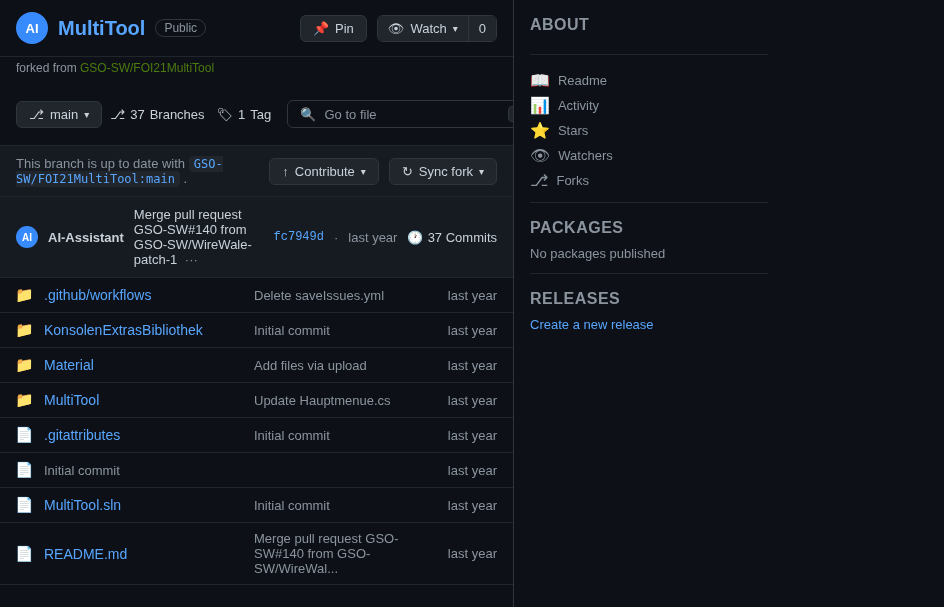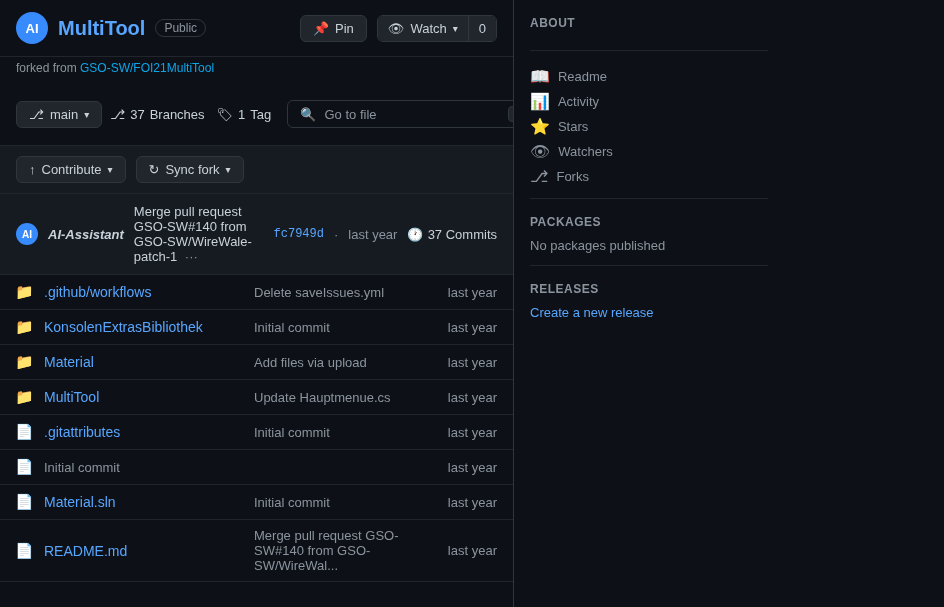--- a/index.html
+++ b/index.html
@@ -3,21 +3,21 @@
   <meta charset="utf-8">
   <style>
     * { box-sizing: border-box; margin: 0; padding: 0; }
     body {
       background: #0d1117;
       color: #c9d1d9;
       font-family: -apple-system, BlinkMacSystemFont, "Segoe UI", Helvetica, Arial, sans-serif;
       font-size: 14px;
       overflow: hidden;
     }
-    a { color: #0ea5e9; text-decoration: none; }
+    a { color: #4d7c0f; text-decoration: none; }
 
     .layout {
       display: flex;
       width: 784px;
       height: 607px;
       overflow: hidden;
     }
 
     
     .main {
@@ -251,21 +251,21 @@
       border-radius: 50%;
       background: #388bfd;
       display: flex;
       align-items: center;
       justify-content: center;
       font-size: 10px;
       font-weight: bold;
       color: #fff;
       flex-shrink: 0;
     }
-    .commit-author { font-weight: 600; color: #c9d1d9; font-style: italic; }
+    .commit-author { font-weight: 600; color: #c9d1d9; }
     .commit-msg { color: #c9d1d9; flex: 1; }
     .commit-msg a { color: #c9d1d9; font-weight: 500; }
     .commit-hash { color: #58a6ff; font-family: Liberation Mono, monospace; font-size: 12px; }
     .commit-time { color: #8b949e; }
     .commits-link {
       display: flex;
       align-items: center;
       gap: 4px;
       color: #c9d1d9;
       font-size: 13px;
@@ -322,21 +322,21 @@
       gap: 16px;
       overflow-y: auto;
       background: #0d1117;
     }
     .sidebar-section {
       border-bottom: 1px solid #21262d;
       padding-bottom: 12px;
     }
     .sidebar-section:last-child { border-bottom: none; }
     .sidebar-label {
-      font-size: 12px;
+      font-size: 16px;
       font-weight: 600;
       color: #8b949e;
       text-transform: uppercase;
       letter-spacing: 0.5px;
       margin-bottom: 8px;
     }
     .sidebar-icon-row {
       display: flex;
       flex-direction: column;
       gap: 6px;
@@ -420,20 +420,25 @@
         <span style="font-size:10px;">▾</span>
       </button>
       <button class="code-btn">
         <span style="font-size:14px;">&lt;&gt;</span>
         <span>Code</span>
 
       </button>
     </div>
 
     <div class="sync-bar">
+      <span class="sync-text">
+        <span>This branch is up to date with</span>
+        <code>GSO-SW/FOI21MultiTool:main</code>
+        <span>.</span>
+      </span>
       <button class="contribute-btn">
         <span>↑</span>
         <span>Contribute</span>
         <span style="font-size:10px;">▾</span>
       </button>
       <button class="syncfork-btn">
         <span>↻</span>
         <span>Sync fork</span>
         <span style="font-size:10px;">▾</span>
       </button>
@@ -492,21 +497,21 @@
         <span class="file-commit">Initial commit</span>
         <span class="file-time">last year</span>
       </div>
       <div class="file-row">
         <span class="file-icon">📄</span>
         <span class="file-commit">Initial commit</span>
         <span class="file-time">last year</span>
       </div>
       <div class="file-row">
         <span class="file-icon">📄</span>
-        <span class="file-name"><a href="#">Material.sln</a></span>
+        <span class="file-name"><a href="#">MultiTool.sln</a></span>
         <span class="file-commit">Initial commit</span>
         <span class="file-time">last year</span>
       </div>
       <div class="file-row">
         <span class="file-icon">📄</span>
         <span class="file-name"><a href="#">README.md</a></span>
         <span class="file-commit">
           Merge pull request <a href="#">GSO-SW#140</a> from GSO-SW/WireWal...
         </span>
         <span class="file-time">last year</span>

